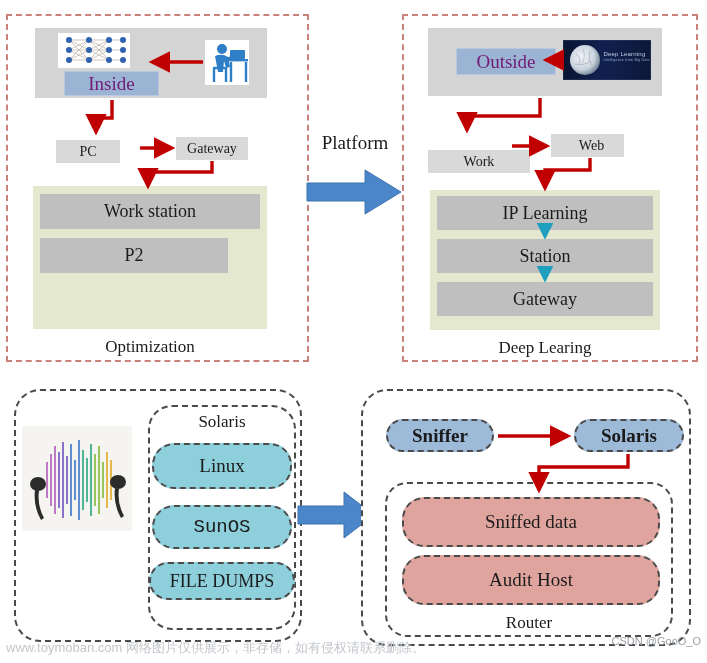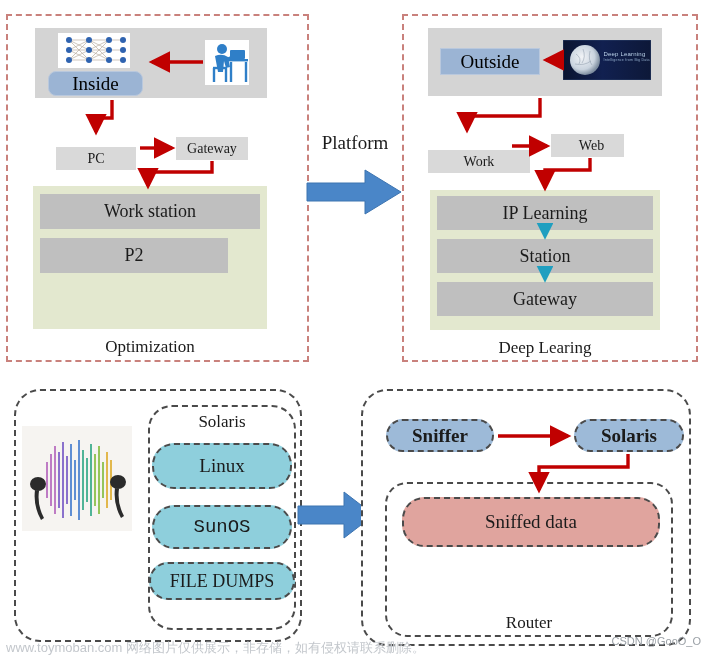--- a/index.html
+++ b/index.html
@@ -22,21 +22,21 @@
   .grey-band {
     position: absolute;
     background: #d4d4d4;
   }
 
   .blue-label {
     position: absolute;
     background: #9bb4d4;
     border: 1px solid #b9c8dd;
     display: flex; align-items: center; justify-content: center;
-    font-size: 19px; color: #000000;
+    font-size: 19px; color: #701a75; margin-left: 16px;
   }
 
   .grey-chip {
     position: absolute;
     background: #d9d9d9;
     display: flex; align-items: center; justify-content: center;
     font-size: 14px; color: #1b1b1b;
   }
 
   .greenbox {
@@ -144,42 +144,42 @@
         <circle cx="51" cy="7" r="3"></circle>
           <circle cx="51" cy="17" r="3"></circle>
           <circle cx="51" cy="27" r="3"></circle>
         <circle cx="65" cy="7" r="3"></circle>
           <circle cx="65" cy="17" r="3"></circle>
           <circle cx="65" cy="27" r="3"></circle>
       </g>
     </svg>
   </div>
 
-  <div class="blue-label" style="left:48px; top:71px; width:95px; height:25px;border-radius:8px;">Inside</div>
+  <div class="blue-label" style="left:48px; top:71px; width:95px; height:25px;">Inside</div>
 
   <div class="person-icon" style="left:205px; top:40px; width:44px; height:45px;">
     <svg width="44" height="45" viewBox="0 0 44 45">
       <g fill="#2f7fc8">
         <circle cx="17" cy="9" r="5"></circle>
         <path d="M10 16 q7 -3 13 1 l2 10 -4 1 -2 -7 -1 11 -5 0 z"></path>
         <path d="M21 18 l10 -4 1 3 -10 4 z"></path>
         <rect x="25" y="10" width="15" height="9" rx="1"></rect>
         <rect x="22" y="19" width="21" height="2.4"></rect>
       </g>
       <g stroke="#2f7fc8" stroke-width="2.4" fill="none">
         <path d="M9 28 L9 42"></path>
         <path d="M8 28 L22 28"></path>
         <path d="M21 28 L21 42"></path>
         <path d="M26 22 L26 42"></path>
         <path d="M41 22 L41 42"></path>
       </g>
     </svg>
   </div>
 
-  <div class="grey-chip" style="left:56px; top:147px; width:80px; height:23px;">PC</div>
+  <div class="grey-chip" style="left:56px; top:140px; width:64px; height:23px;">PC</div>
   <div class="grey-chip" style="left:176px; top:137px; width:72px; height:23px;">Gateway</div>
 
   <div class="greenbox" style="left:33px; top:186px; width:234px; height:143px;"></div>
   <div class="greybar" style="left:40px; top:194px; width:220px; height:35px;">Work station</div>
   <div class="greybar" style="left:40px; top:238px; width:188px; height:35px;">P2</div>
 
   <div class="panel-caption" style="left:33px; top:337px; width:234px;">Optimization</div>
 
   <div class="panel-red" style="left:402px; top:14px; width:296px; height:348px;"></div>
 
@@ -286,20 +286,21 @@
   </div>
 
   <div class="panel-dash" style="left:361px; top:389px; width:330px; height:257px;"></div>
 
   <div class="pill blue" style="left:386px; top:419px; width:108px; height:33px;">Sniffer</div>
   <div class="pill blue" style="left:574px; top:419px; width:110px; height:33px;">Solaris</div>
 
   <div class="panel-dash" style="left:385px; top:482px; width:288px; height:155px; border-radius:22px;"></div>
 
   <div class="pill salmon" style="left:402px; top:497px; width:258px; height:50px;">Sniffed data</div>
+  <div class="pill salmon" style="left:402px; top:555px; width:258px; height:50px;">Audit Host</div>
 
   <div class="dash-caption" style="left:385px; top:613px; width:288px;">Router</div>
 
   <svg class="ovl">
     <defs>
       <marker id="redArrow" markerWidth="7" markerHeight="7" refX="5.4" refY="3.2" orient="auto" markerUnits="strokeWidth">
         <path d="M0 0 L6.4 3.2 L0 6.4 z" fill="#c00000"></path>
       </marker>
       <marker id="tealArrow" markerWidth="7" markerHeight="7" refX="5" refY="3.2" orient="auto" markerUnits="strokeWidth">
         <path d="M0 0 L6.4 3.2 L0 6.4 z" fill="#1f9fc0"></path>

